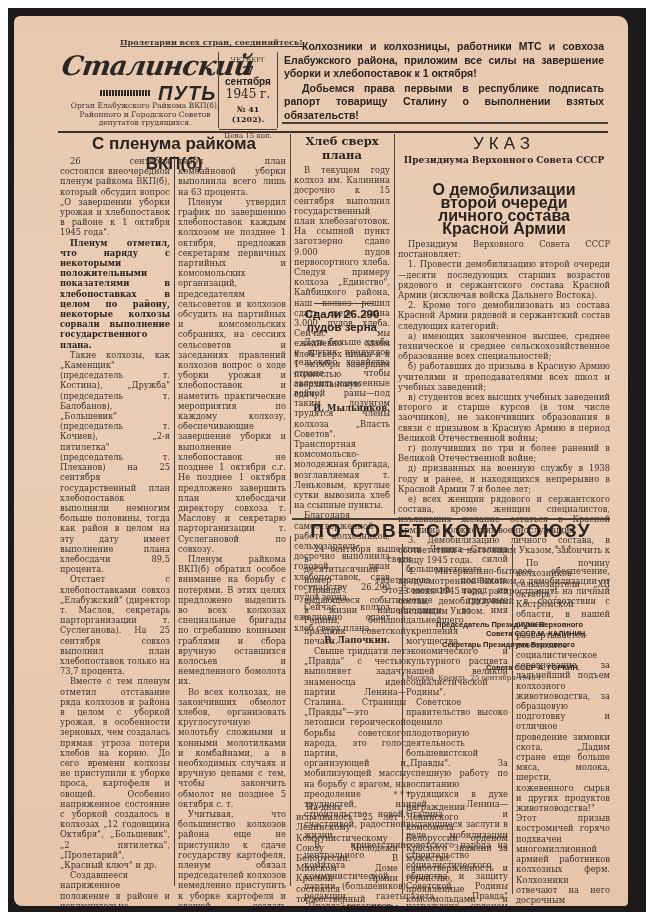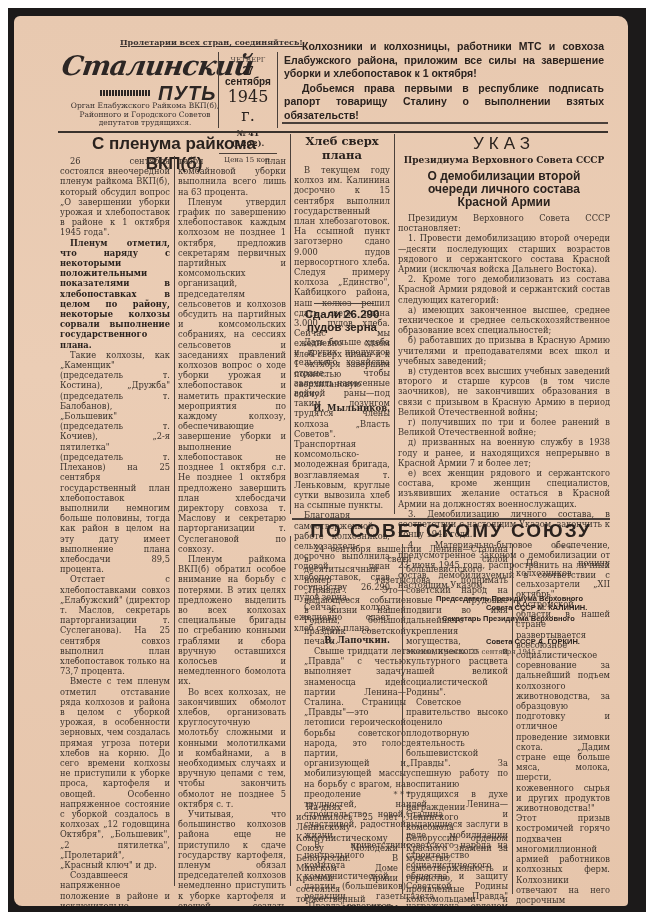--- a/index.html
+++ b/index.html
@@ -48,21 +48,21 @@
       <div style="position:absolute;left:2px;top:0;font-family:'DejaVu Serif',serif;font-style:italic;font-weight:bold;font-size:27px;color:#2c2624;letter-spacing:-1px;transform:skewX(-8deg);">Сталинский</div>
       <div style="position:absolute;left:40px;top:40px;width:50px;height:6px;background:repeating-linear-gradient(90deg,#2c2624 0 2px,transparent 2px 3px);"></div>
       <div style="position:absolute;left:98px;top:32px;font-family:Liberation Sans, sans-serif;font-style:italic;font-weight:bold;font-size:20px;color:#2c2624;letter-spacing:1px;">ПУТЬ</div>
     </div>
 
     <div class="abs center" style="left:46px;top:86px;width:170px;font-size:7.5px;line-height:8.5px;color:#3a3230;">Орган Елабужского Райкома ВКП(б), Районного и Городского Советов депутатов трудящихся.</div>
 
     <div class="abs" style="left:204px;top:36px;width:58px;height:76px;border-left:1px solid #4a403a;border-right:1px solid #4a403a;">
       <div class="center" style="font-size:7px;margin-top:4px;color:#4a403a;">ЧЕТВЕРГ</div>
       <div class="center cond" style="font-size:10px;color:#2a221e;margin-top:1px;">27 сентября</div>
-      <div class="center" style="font-size:16px;color:#2a221e;">1945 г.</div>
+      <div class="center" style="font-size:12px;color:#2a221e;">1945 г.</div>
       <div class="center" style="font-size:8px;font-weight:bold;margin-top:3px;color:#2a221e;">№ 41 (1202).</div>
       <div class="center" style="font-size:7px;margin-top:5px;border-top:1px solid #4a403a;padding-top:2px;color:#3a3230;">Цена 15 коп.</div>
     </div>
 
     <div class="abs" style="left:270px;top:24px;width:320px;">
       <div class="cond" style="font-size:10.5px;line-height:13.5px;text-align:justify;text-indent:18px;color:#2a221e;">Колхозники и колхозницы, работники МТС и совхоза Елабужского района, приложим все силы на завершение уборки и хлебопоставок к 1 октября!</div>
       <div class="cond" style="font-size:10.5px;line-height:13.5px;text-align:justify;text-indent:18px;color:#2a221e;margin-top:1px;">Добьемся права первыми в республике подписать рапорт товарищу Сталину о выполнении взятых обязательств!</div>
     </div>
     <div class="rule-h" style="left:268px;top:106px;width:326px;height:2px;"></div>
   </div>
@@ -108,21 +108,21 @@
       <p>Благодаря самоотверженной работе колхозников, сельхозартель досрочно выполнила годовой план хлебопоставок, сдав государству 26.290 пудов зерна.</p>
       <p>Сейчас колхоз ежедневно сдает хлеб сверх плана.</p>
     </div>
     <div class="sig" style="margin-top:2px;">В. Лапочкин.</div>
   </div>
   <div class="rule-v" style="left:380px;top:118px;height:380px;"></div>
 
   <div class="abs" style="left:384px;top:118px;width:212px;">
     <div class="center" style="font-family:'Liberation Sans',sans-serif;font-size:17px;letter-spacing:5px;color:#2a221e;">УКАЗ</div>
     <div class="center" style="font-size:9px;font-weight:bold;color:#2a221e;margin-top:1px;">Президиума Верховного Совета СССР</div>
-    <div class="center cond" style="font-size:12px;line-height:13px;color:#2a221e;margin:5px 12px 0;">О демобилизации второй очереди личного состава Красной Армии</div>
+    <div class="center cond" style="font-size:16px;line-height:13px;color:#2a221e;margin:18px 12px 0;">О демобилизации второй очереди личного состава Красной Армии</div>
     <div class="txt" style="margin-top:4px;">
       <p>Президиум Верховного Совета СССР постановляет:</p>
       <p>1. Провести демобилизацию второй очереди—десяти последующих старших возрастов рядового и сержантского состава Красной Армии (исключая войска Дальнего Востока).</p>
       <p>2. Кроме того демобилизовать из состава Красной Армии рядовой и сержантский состав следующих категорий:</p>
       <p>а) имеющих законченное высшее, среднее техническое и среднее сельскохозяйственное образование всех специальностей;</p>
       <p>б) работавших до призыва в Красную Армию учителями и преподавателями всех школ и учебных заведений;</p>
       <p>в) студентов всех высших учебных заведений второго и старше курсов (в том числе заочников), не закончивших образования в связи с призывом в Красную Армию в период Великой Отечественной войны;</p>
       <p>г) получивших по три и более ранений в Великой Отечественной войне;</p>
       <p>д) призванных на военную службу в 1938 году и ранее, и находящихся непрерывно в Красной Армии 7 и более лет;</p>
       <p>е) всех женщин рядового и сержантского состава, кроме женщин специалистов, изъявивших желание остаться в Красной Армии на должностях военнослужащих.</p>

